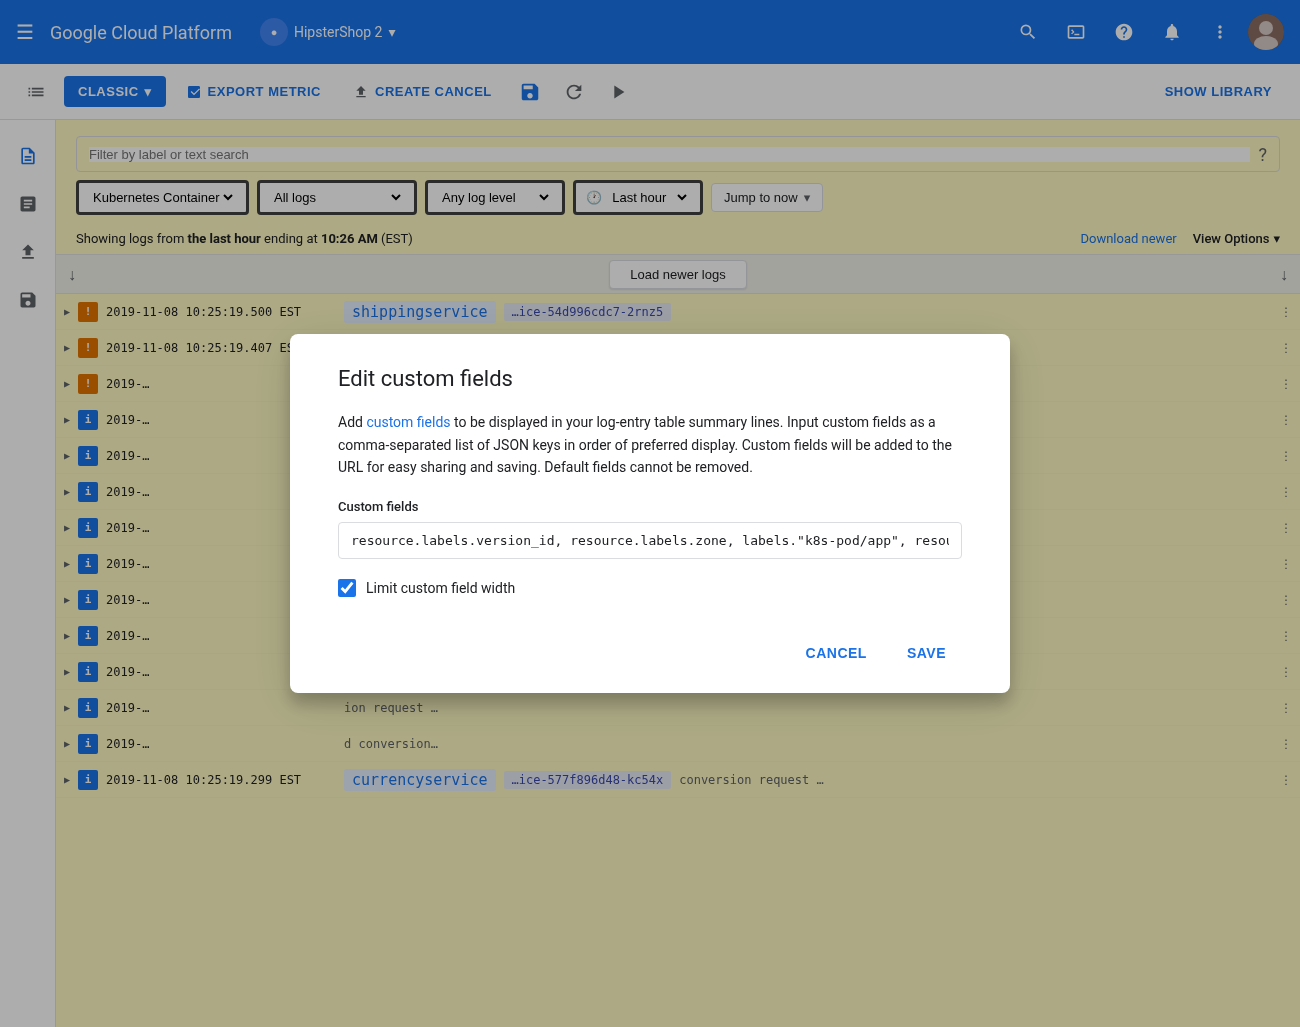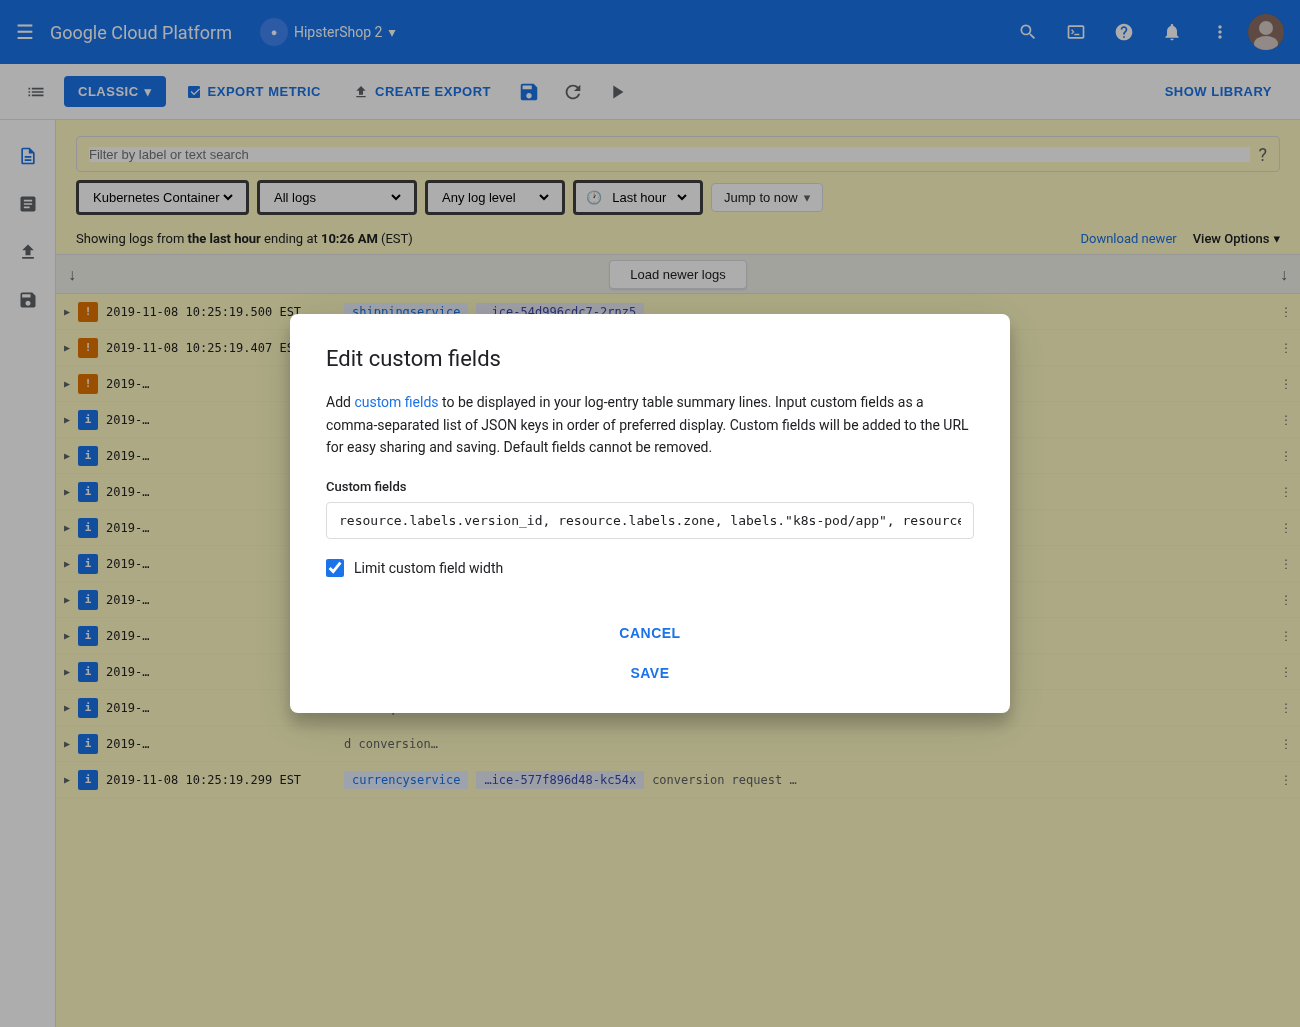--- a/index.html
+++ b/index.html
@@ -208,21 +208,21 @@
       font-size: 11px; font-weight: bold; color: white; flex-shrink: 0;
     }
     .badge-warning { background: #e37400; }
     .badge-info { background: #1a73e8; }
     .log-timestamp { color: #202124; white-space: nowrap; min-width: 230px; }
     .log-service {
       background: #e8f0fe;
       color: #1a73e8;
       padding: 2px 8px;
       border-radius: 2px;
-      font-size: 12px;
+      font-size: 15px;
       white-space: nowrap;
     }
     .log-id {
       background: #e8eaf6;
       color: #3949ab;
       padding: 2px 8px;
       border-radius: 2px;
       font-size: 12px;
       white-space: nowrap;
     }
@@ -235,21 +235,21 @@
       top: 0; left: 0; right: 0; bottom: 0;
       background: rgba(0,0,0,0.32);
       z-index: 100;
       display: flex;
       align-items: center;
       justify-content: center;
     }
     .modal {
       background: white;
       border-radius: 8px;
-      padding: 32px 36px 24px;
+      padding: 32px 48px 24px;
       width: 720px;
       box-shadow: 0 11px 15px rgba(0,0,0,0.2), 0 9px 46px rgba(0,0,0,0.12);
       position: relative;
     }
     .modal-title {
       font-size: 22px;
       font-weight: 400;
       color: #202124;
       margin-bottom: 20px;
     }
@@ -286,21 +286,20 @@
     .modal-checkbox {
       width: 18px; height: 18px;
       accent-color: #1a73e8;
       cursor: pointer;
     }
     .modal-checkbox-label { font-size: 14px; color: #202124; }
     .modal-actions {
       display: flex;
       justify-content: flex-end;
       gap: 8px;
-      flex-direction: column;
     }
     .btn-cancel {
       background: none;
       border: none;
       color: #1a73e8;
       font-size: 14px;
       font-weight: 600;
       cursor: pointer;
       padding: 8px 16px;
       letter-spacing: 0.5px;
@@ -378,21 +377,21 @@
   <button class="btn-toolbar">
     <svg width="16" height="16" viewBox="0 0 24 24" fill="#1a73e8">
         <path d="M19 3H5c-1.1 0-2 .9-2 2v14c0 1.1.9 2 2 2h14c1.1 0 2-.9 2-2V5c0-1.1-.9-2-2-2zm-7 14l-5-5 1.41-1.41L12 14.17l7.59-7.59L21 8l-9 9z"></path>
       </svg>
     <span>EXPORT METRIC</span>
   </button>
   <button class="btn-toolbar">
     <svg width="16" height="16" viewBox="0 0 24 24" fill="#5f6368">
         <path d="M9 16h6v-6h4l-7-7-7 7h4zm-4 2h14v2H5z"></path>
       </svg>
-    <span>CREATE EXPORT</span>
+    <span>CREATE CANCEL</span>
   </button>
   <div class="icon-btn">
     <svg width="22" height="22" viewBox="0 0 24 24" fill="#1a73e8">
         <path d="M17 3H5c-1.11 0-2 .9-2 2v14c0 1.1.89 2 2 2h14c1.1 0 2-.9 2-2V7l-4-4zm-5 16c-1.66 0-3-1.34-3-3s1.34-3 3-3 3 1.34 3 3-1.34 3-3 3zm3-10H5V5h10v4z"></path>
       </svg>
   </div>
   <div class="icon-btn">
     <svg width="22" height="22" viewBox="0 0 24 24" fill="#5f6368">
         <path d="M17.65 6.35C16.2 4.9 14.21 4 12 4c-4.42 0-7.99 3.58-7.99 8s3.57 8 7.99 8c3.73 0 6.84-2.55 7.73-6h-2.08c-.82 2.33-3.04 4-5.65 4-3.31 0-6-2.69-6-6s2.69-6 6-6c1.66 0 3.14.69 4.22 1.78L13 11h7V4l-2.35 2.35z"></path>
       </svg>

